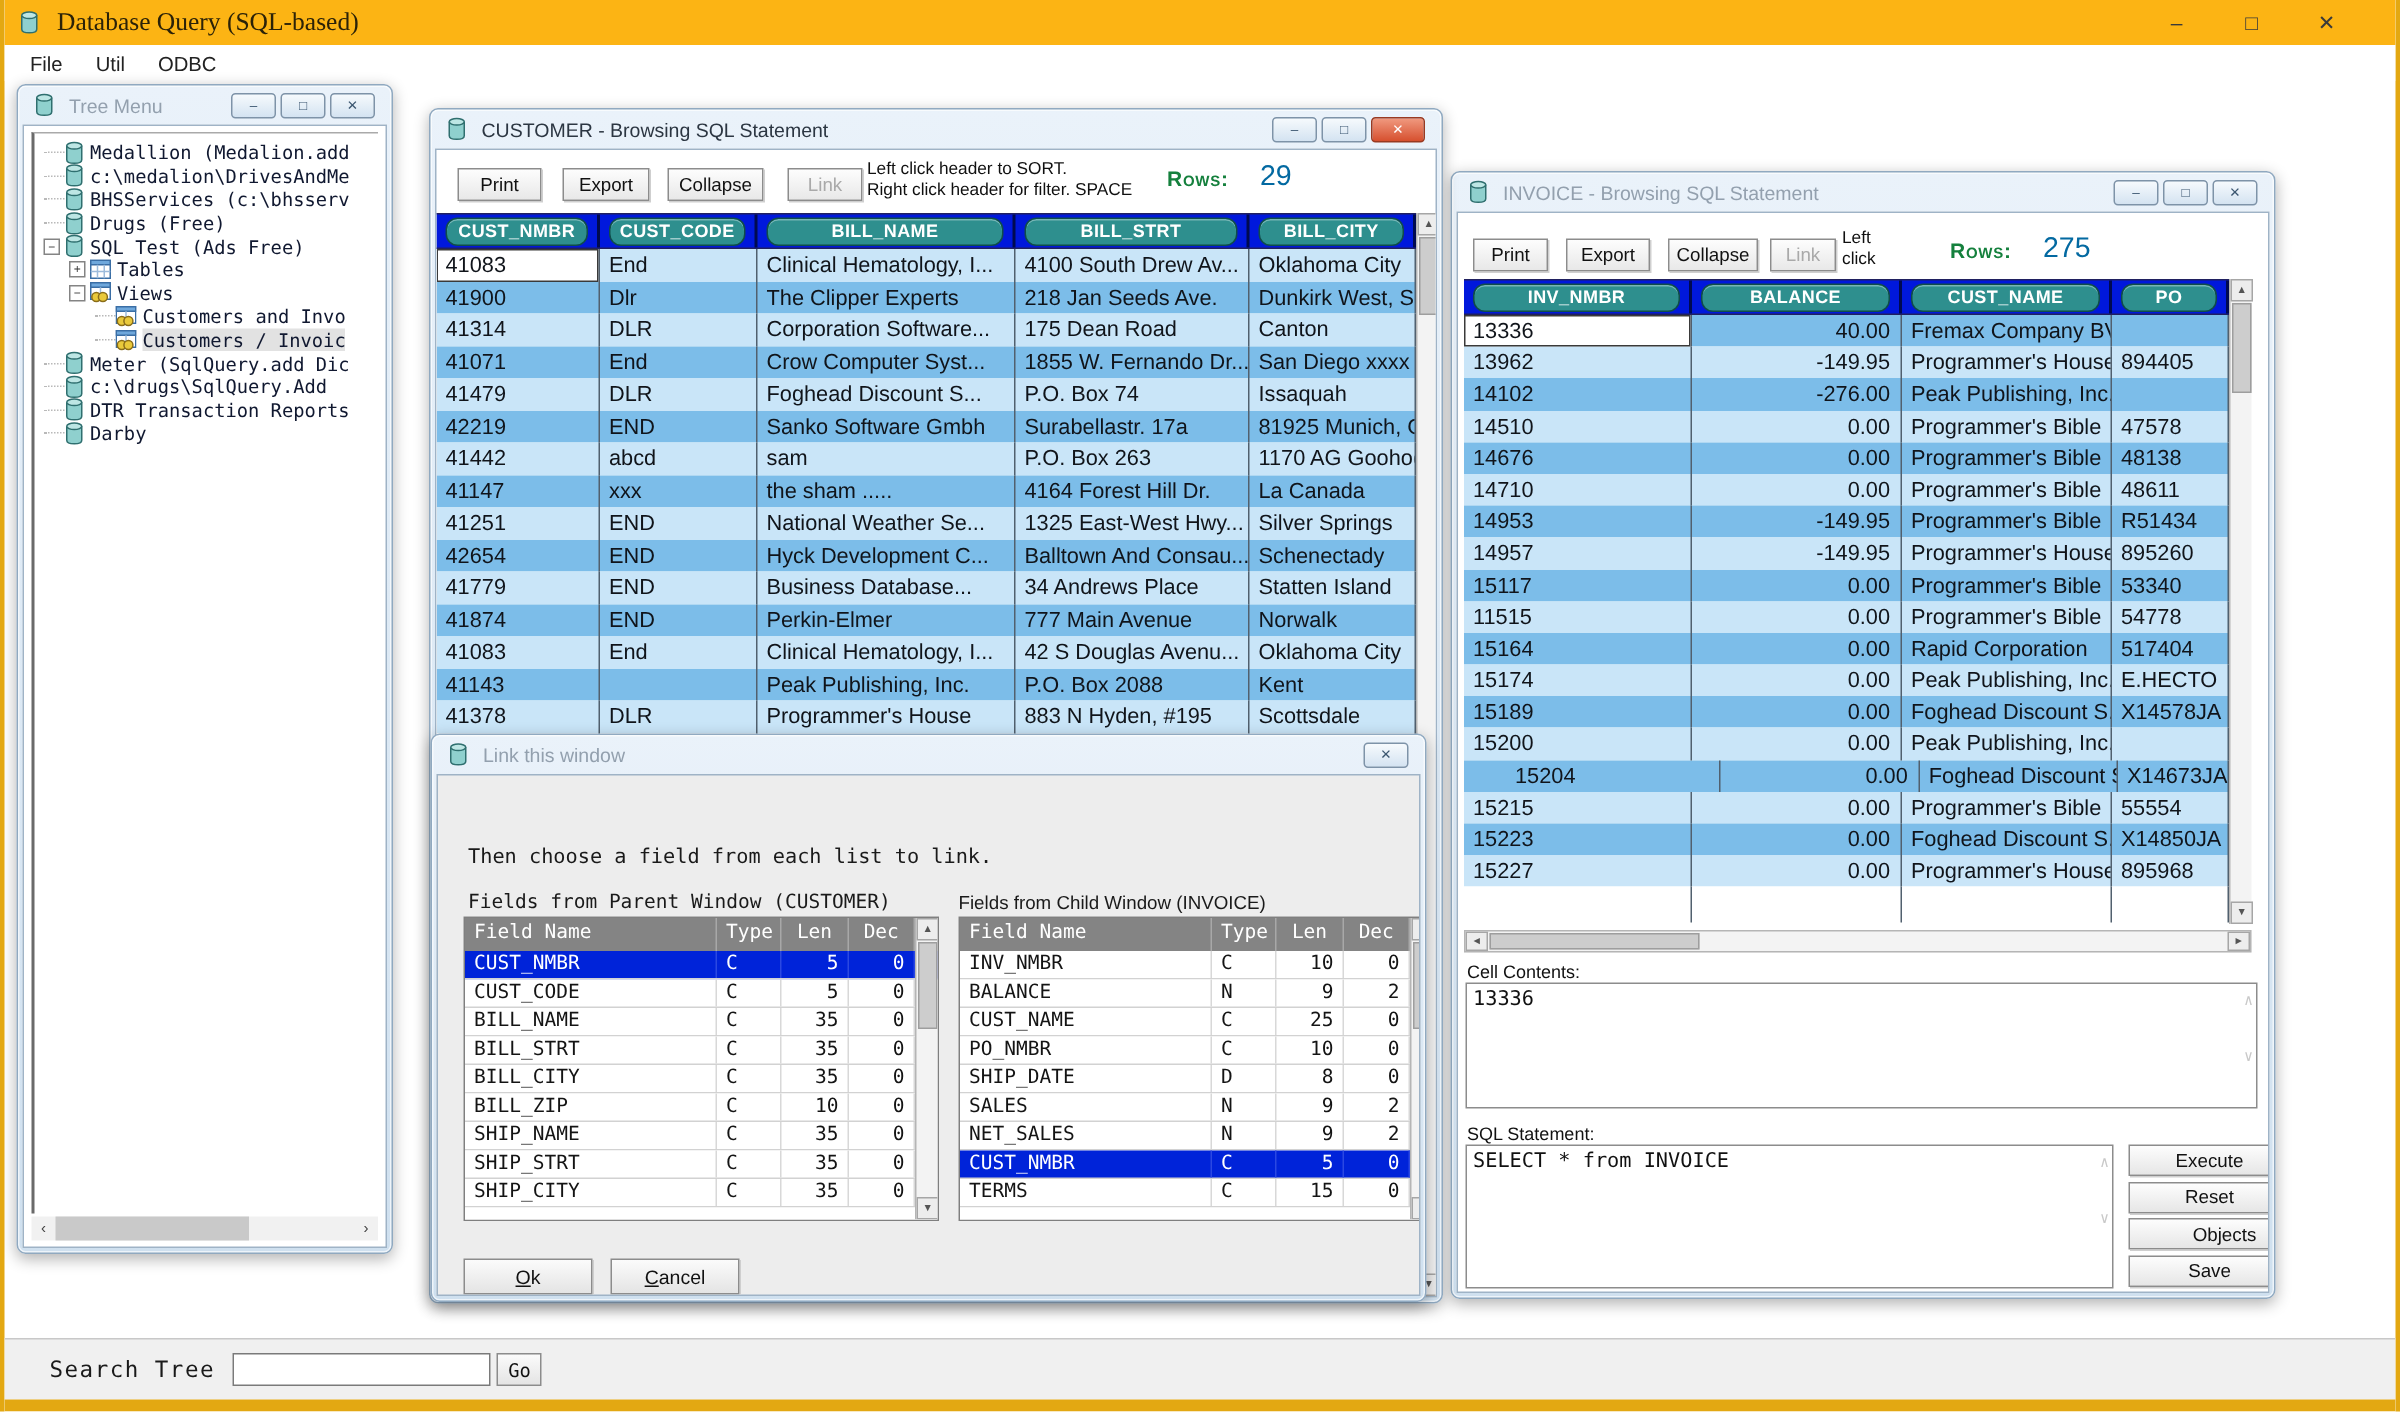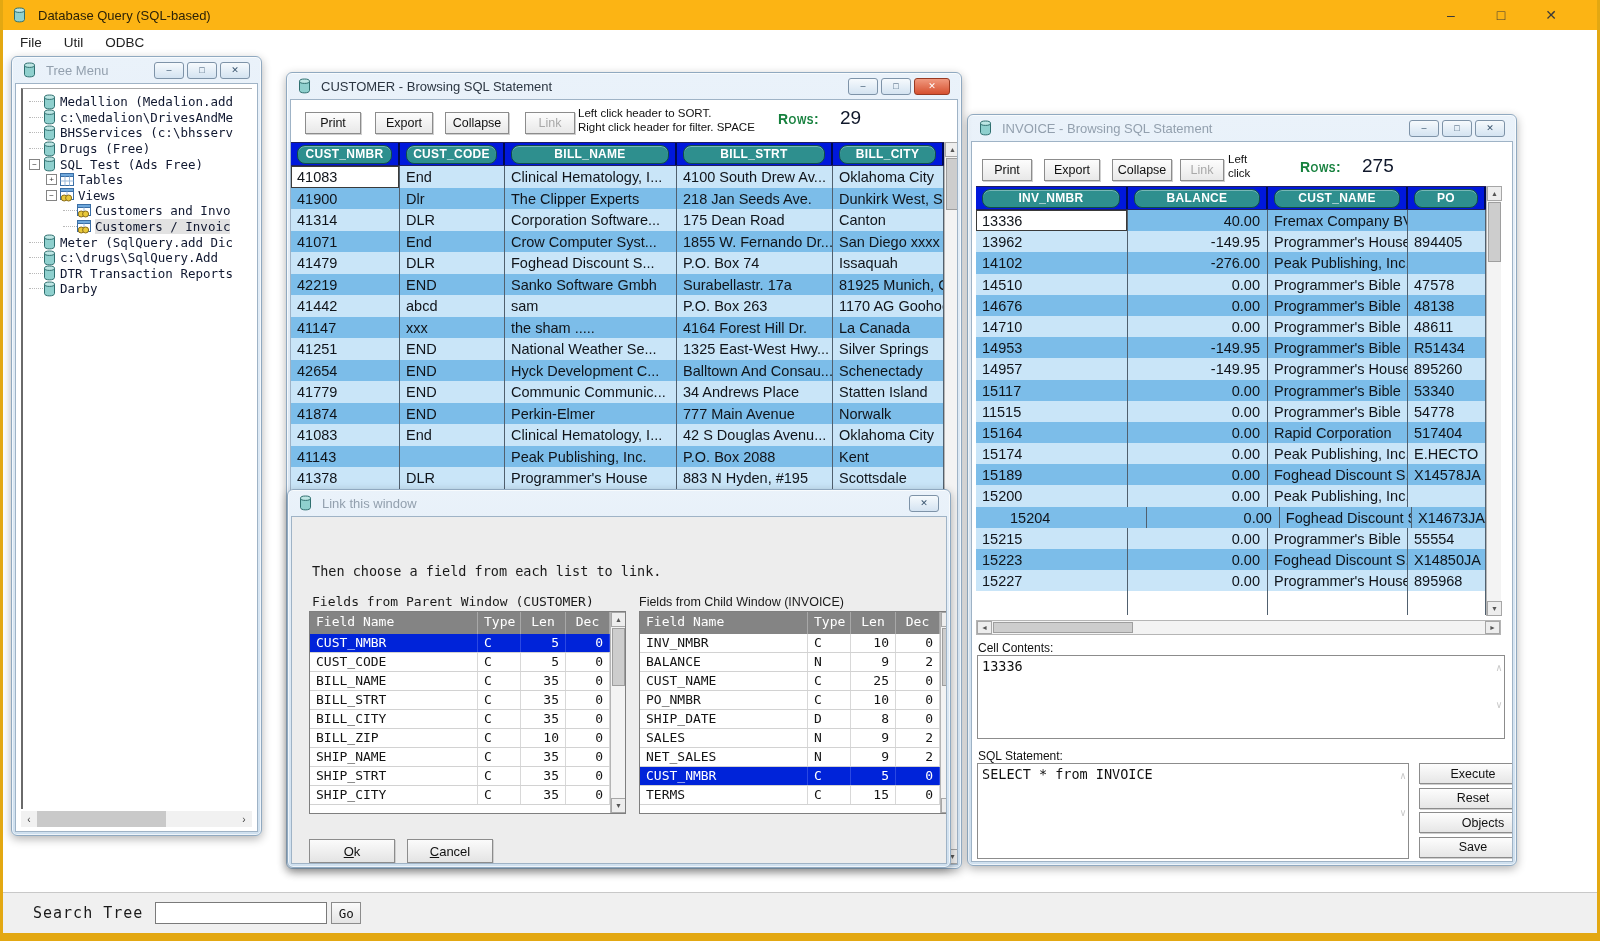--- a/index.html
+++ b/index.html
@@ -3,21 +3,21 @@
 <meta charset="utf-8">
 <style>
   * { margin:0; padding:0; box-sizing:border-box; }
   html,body { width:1600px; height:941px; overflow:hidden; }
   body { font-family:"Liberation Sans", sans-serif; background:#FFFFFF; position:relative;
          border-left:3px solid #E3A812; border-right:3px solid #E3A812; }
 
   
   .main-titlebar { position:absolute; left:0; top:0; width:100%; height:30px; background:#FCB414;
     display:flex; align-items:center; padding:0 10px; gap:8px; }
-  .main-title { font-size:13px; color:#2B2208; }
+  .main-title { font-size:17px; color:#2B2208;font-family:Liberation Serif, serif; }
   .main-controls { margin-left:auto; display:flex; gap:34px; padding-right:28px; color:#3A3A3A; }
   .mc { width:16px; text-align:center; font-size:14px; cursor:default; }
   .menubar { position:absolute; left:0; top:30px; width:100%; height:24px; background:#FFFFFF;
     display:flex; align-items:center; padding-left:8px; gap:4px; }
   .menu-item { font-size:13.5px; color:#222; padding:2px 9px; }
 
   
   .win { position:absolute; border:1px solid #90A9C0; border-radius:6px;
     background:linear-gradient(#EAF2FA,#CFE0EF); box-shadow:0 3px 10px rgba(0,0,0,.30), inset 0 0 0 1px rgba(255,255,255,.65); }
   .tbar { height:26px; display:flex; align-items:center; padding:0 11px; gap:6px; }
@@ -53,21 +53,21 @@
   #customer-win { left:283px; top:72px; width:676px; height:797px; z-index:2; }
   #invoice-win  { left:964px; top:114px; width:550px; height:752px; z-index:1; }
 
   .toolbar-btn { position:absolute; height:22px; background:linear-gradient(#FDFDFD,#E8E8E8);
     border:1px solid #8C8C8C; box-shadow:1px 1px 0 #CFCFCF; font:12.5px "Liberation Sans", sans-serif;
     color:#111; display:flex; align-items:center; justify-content:center; }
   .toolbar-btn.disabled { color:#A9A9A9; }
   .hint { position:absolute; font:11.5px "Liberation Sans", sans-serif; color:#101010; line-height:14px; }
   .rows-label { position:absolute; font:bold 14px "Liberation Sans", sans-serif; font-variant:small-caps;
     color:#15803d; letter-spacing:.5px; }
-  .rows-count { position:absolute; font:19px "Liberation Sans", sans-serif; color:#0f172a; }
+  .rows-count { position:absolute; font:19px "Liberation Sans", sans-serif; color:#0369a1; }
 
   .g-header { position:absolute; display:flex; background:#0018DC; border-top:1px solid #202060; border-bottom:1px solid #202060; height:24px; }
   .g-col { display:flex; align-items:center; justify-content:center; border-right:2px solid #000A50; }
   .pill { background:#2E8F8E; border:1px solid #0F4C4A; border-radius:8px; color:#fff;
     font:bold 12px "Liberation Sans", sans-serif; letter-spacing:.3px; text-align:center;
     width:calc(100% - 12px); padding:1.5px 0; box-shadow:inset 0 1px 0 rgba(255,255,255,.35);
     white-space:nowrap; overflow:hidden; }
   .g-body { position:absolute; overflow:hidden; background:#fff; }
   .g-row { display:flex; }
   .g-cell { border-right:1px solid #51606E; padding:3px 4px 0 6px; font:14.5px "Liberation Sans", sans-serif;
@@ -441,21 +441,21 @@
         <div class="g-row r-med" style="height: 21.5px;">
           <div class="g-cell" style="width: 109px;">42654</div>
           <div class="g-cell" style="width: 105px;">END</div>
           <div class="g-cell" style="width: 172px;">Hyck Development C...</div>
           <div class="g-cell" style="width: 156px;">Balltown And Consau...</div>
           <div class="g-cell" style="width: 111px;">Schenectady</div>
         </div>
         <div class="g-row r-light" style="height: 21.5px;">
           <div class="g-cell" style="width: 109px;">41779</div>
           <div class="g-cell" style="width: 105px;">END</div>
-          <div class="g-cell" style="width: 172px;">Communic Communic...</div>
+          <div class="g-cell" style="width: 172px;">Business Database...</div>
           <div class="g-cell" style="width: 156px;">34 Andrews Place</div>
           <div class="g-cell" style="width: 111px;">Statten Island</div>
         </div>
         <div class="g-row r-med" style="height: 21.5px;">
           <div class="g-cell" style="width: 109px;">41874</div>
           <div class="g-cell" style="width: 105px;">END</div>
           <div class="g-cell" style="width: 172px;">Perkin-Elmer</div>
           <div class="g-cell" style="width: 156px;">777 Main Avenue</div>
           <div class="g-cell" style="width: 111px;">Norwalk</div>
         </div>

